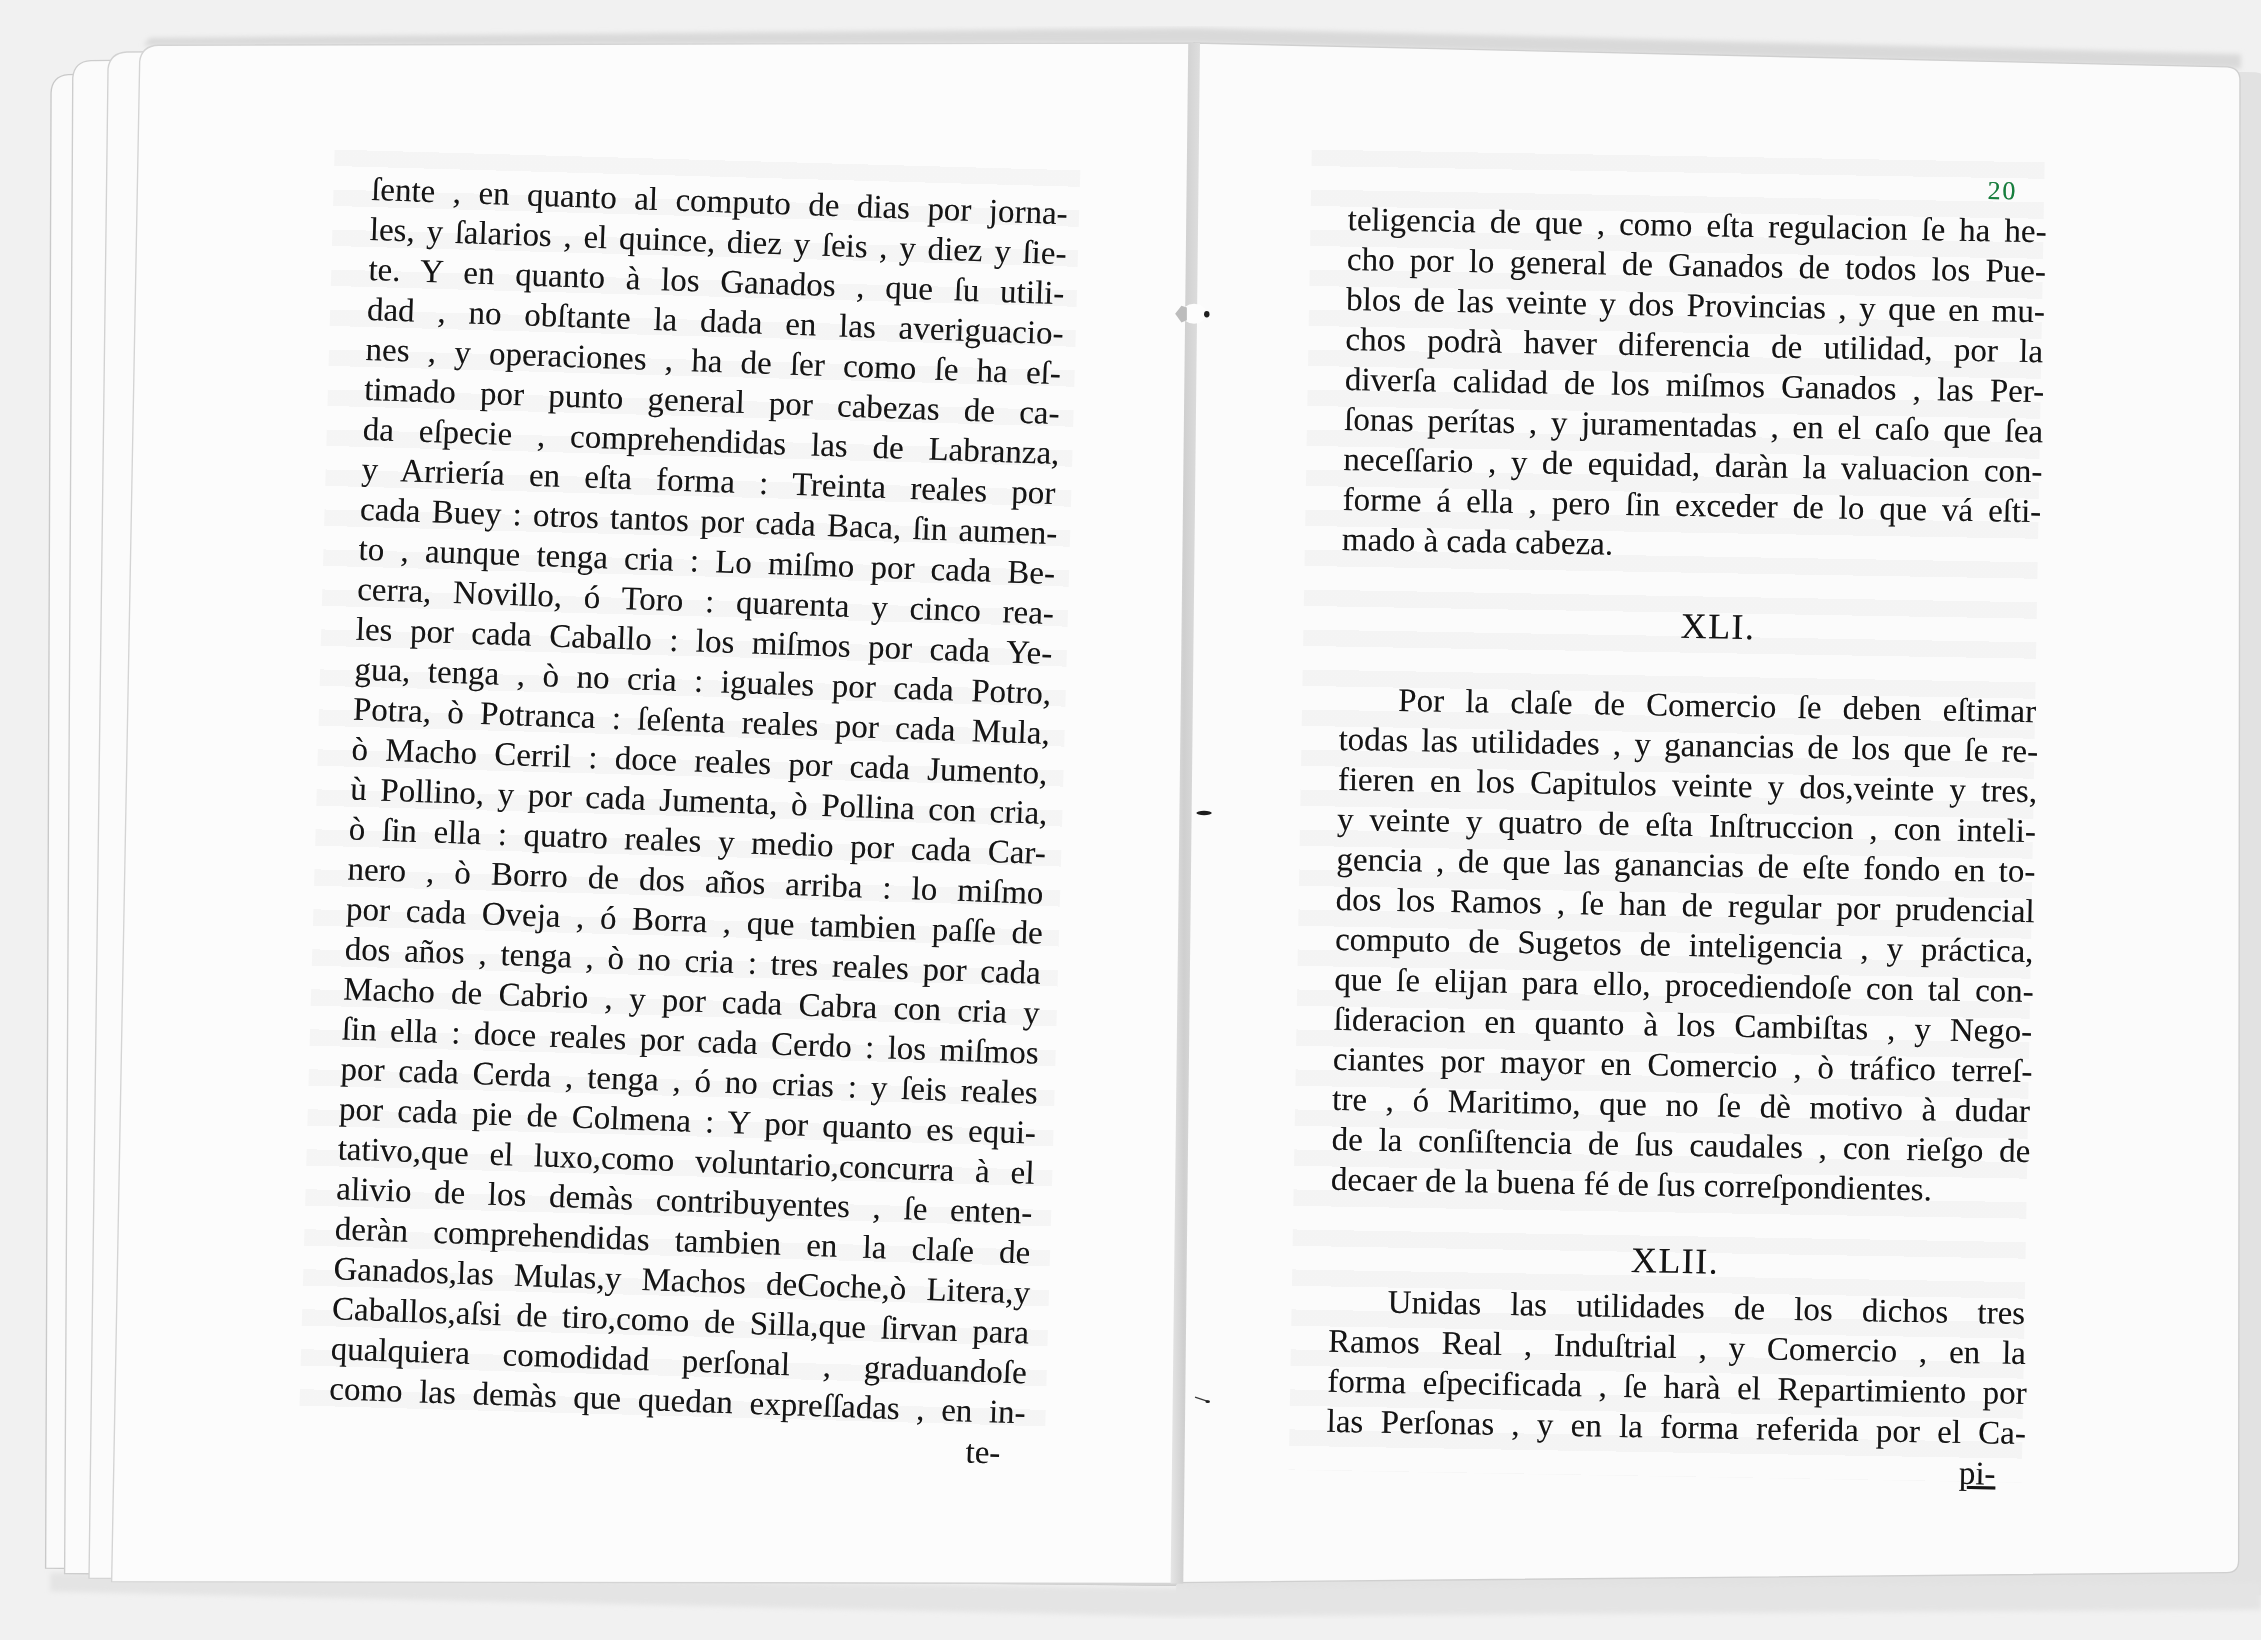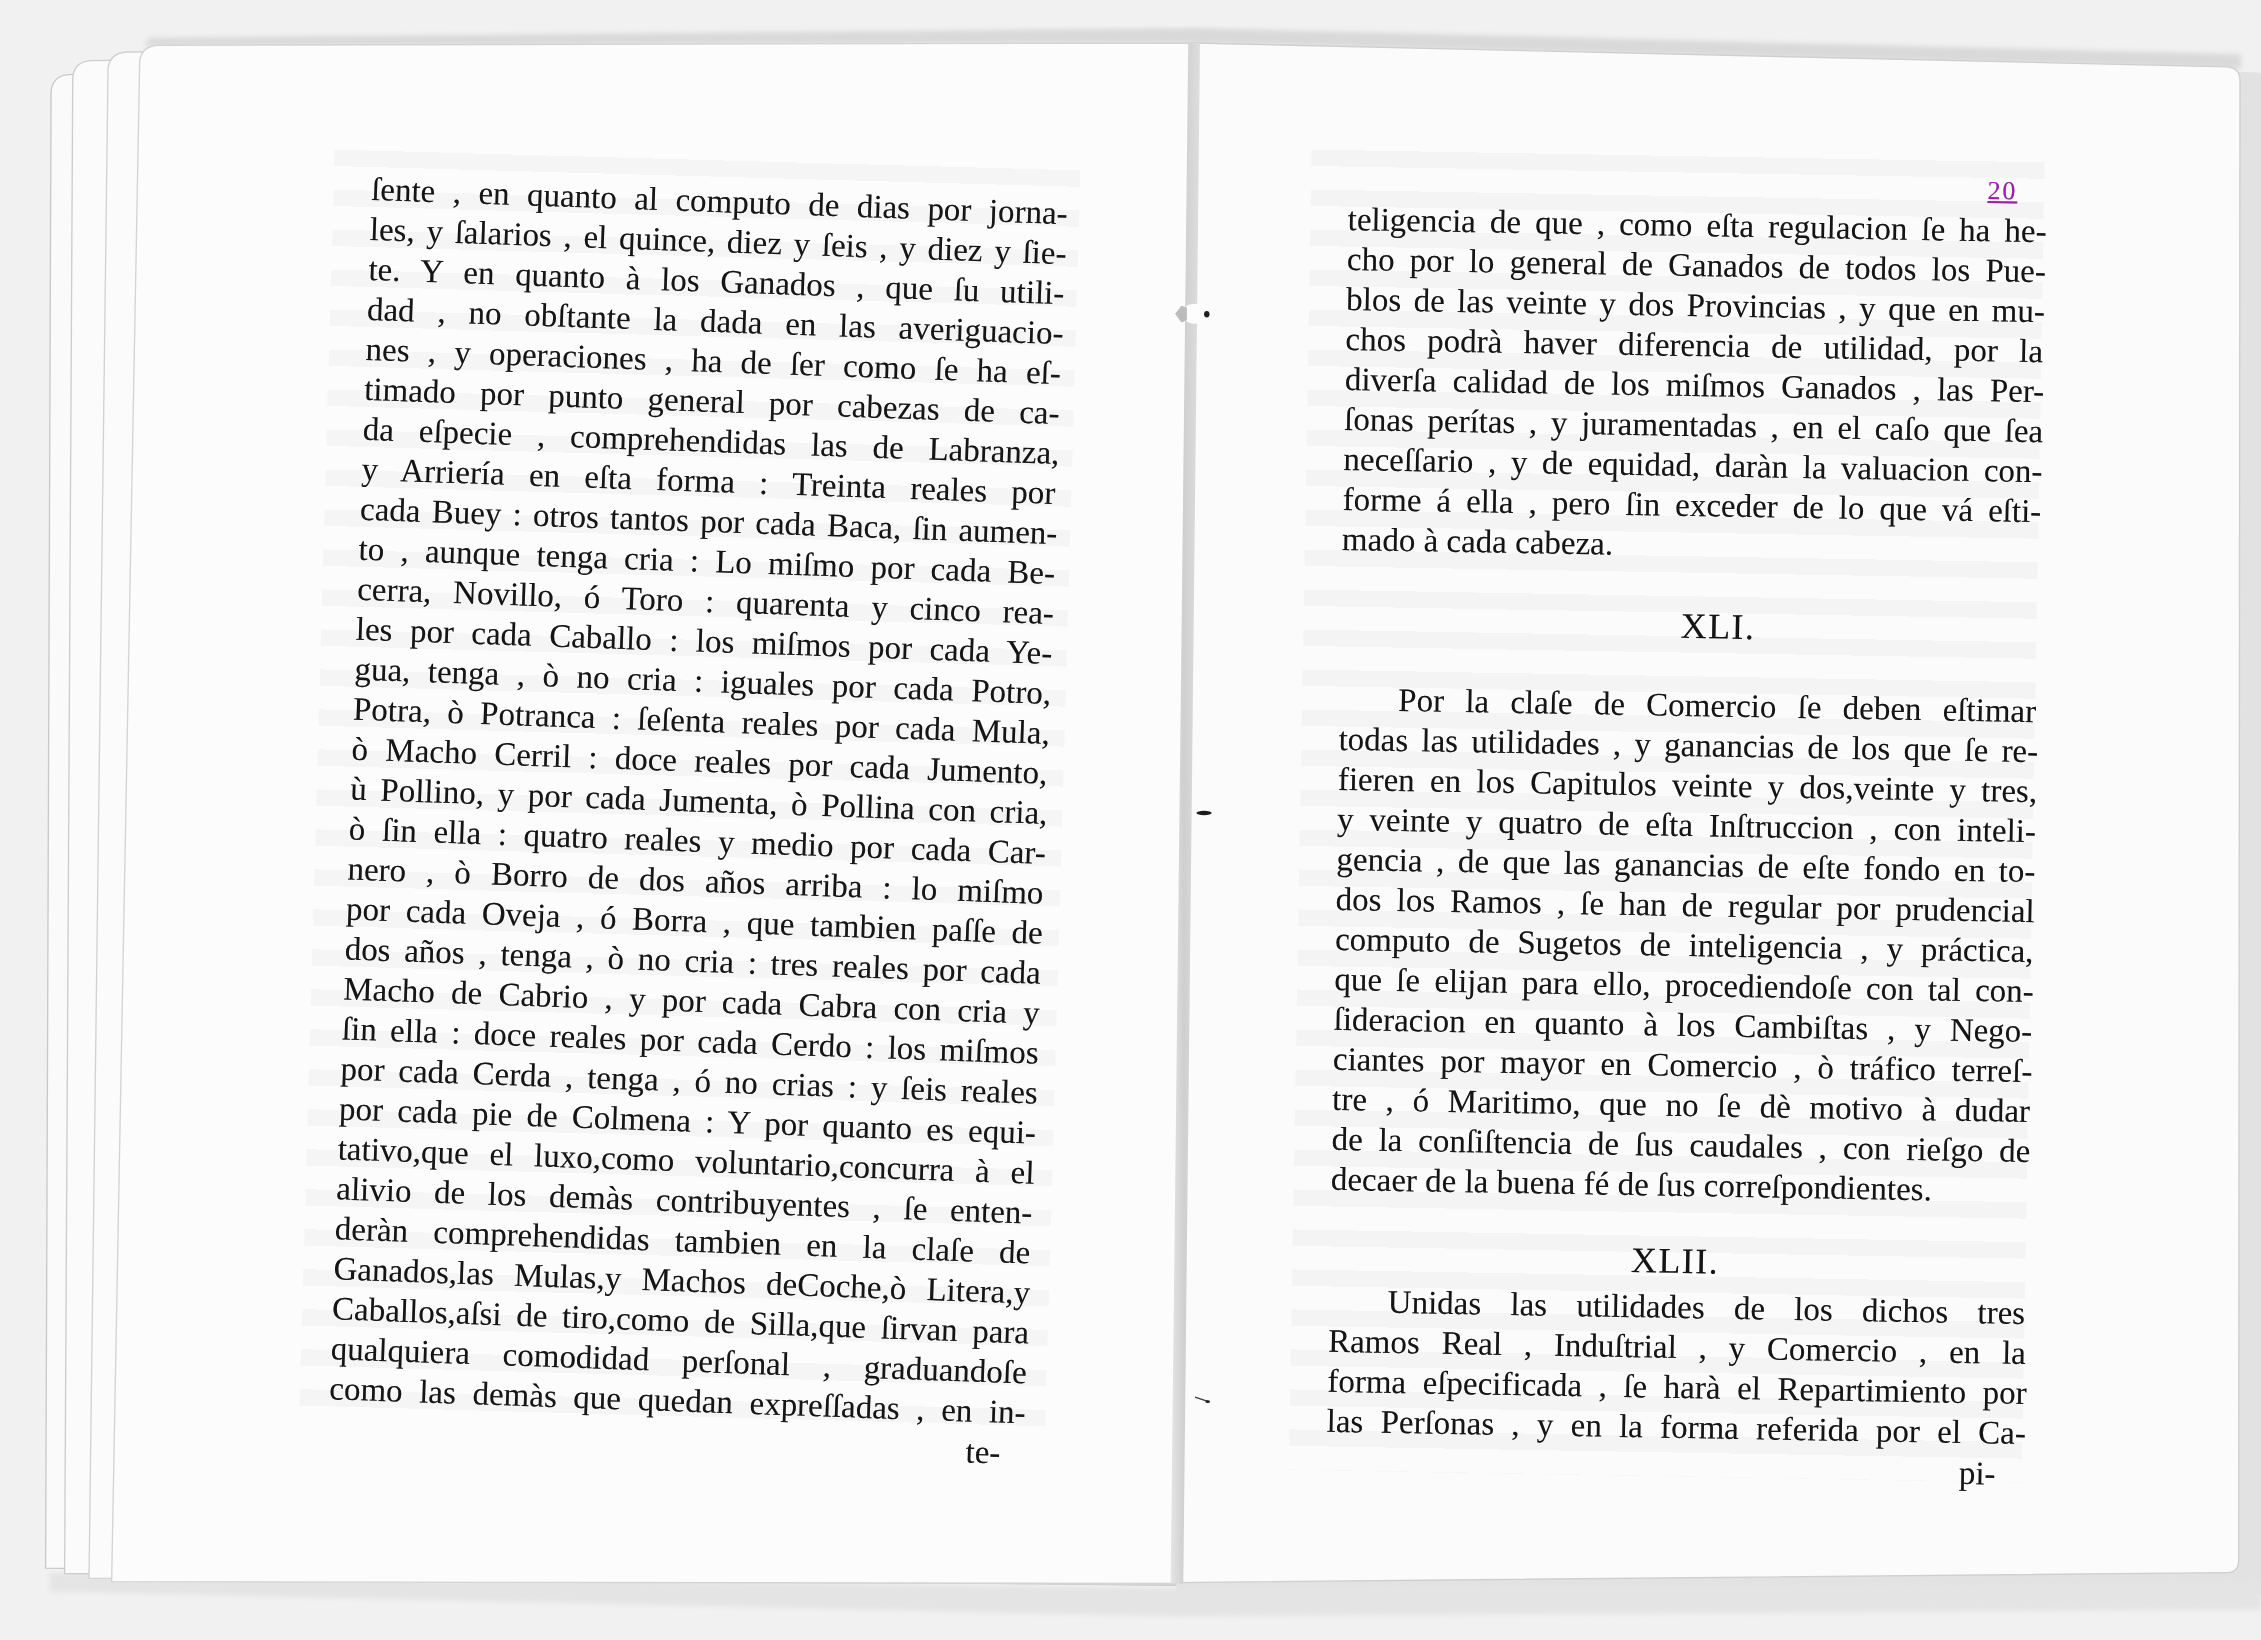--- a/index.html
+++ b/index.html
@@ -27,24 +27,23 @@
   .t { display: inline-block; white-space: nowrap; transform-origin: 0 50%; }
   .heading {
     position: absolute; left: 0; width: 100%; box-sizing: border-box;
     text-align: center; font-size: 36px; line-height: 45px; height: 45px;
     letter-spacing: 1.4px;
   }
   .heading.h41 { padding-left: 64px; }
   .catch { position: absolute; height: 40px; line-height: 40px; white-space: nowrap; }
   .pagenum {
     position: absolute; left: 1988px; top: 174px; font-size: 26px; line-height: 33px;
-    color: #a21caf; transform: rotate(1deg); transform-origin: 0 0;
+    color: #15803d; transform: rotate(1deg); transform-origin: 0 0;
     font-family: "Liberation Serif", "DejaVu Serif", serif; letter-spacing: 1.8px;
     text-shadow: 0 0 0.5px rgba(0,0,0,0.35);
-    text-decoration: underline;
   }
   .showthrough {
     position: absolute; transform-origin: 0 0; pointer-events: none;
     background: repeating-linear-gradient(to bottom,
       rgba(0,0,0,0) 0px, rgba(0,0,0,0) 13.6px,
       rgba(0,0,0,0.028) 13.6px, rgba(0,0,0,0.028) 30px,
       rgba(0,0,0,0) 30px, rgba(0,0,0,0) 40px);
   }
 </style>
 </head>
@@ -161,15 +160,15 @@
   </div>
 
   <div class="heading" style="top:1034px;">XLII.</div>
   <div class="block" style="top:1082px;">
     <div class="ln indent"><span class="t" style="word-spacing: 21px;">Unidas las utilidades de los dichos tres</span></div>
     <div class="ln"><span class="t" style="word-spacing: 13.6px;">Ramos Real , Induſtrial , y Comercio , en la</span></div>
     <div class="ln"><span class="t" style="word-spacing: 8.3px;">forma eſpecificada , ſe harà el Repartimiento por</span></div>
     <div class="ln"><span class="t" style="word-spacing: 9px;">las Perſonas , y en la forma referida por el Ca-</span></div>
   </div>
 
-  <div class="catch" style="left:633px; top:1243px;">pi-</div>
+  <div class="catch" style="left:633px; top:1243px;text-decoration:underline;">pi-</div>
 </div>
 
 
 </body></html>

